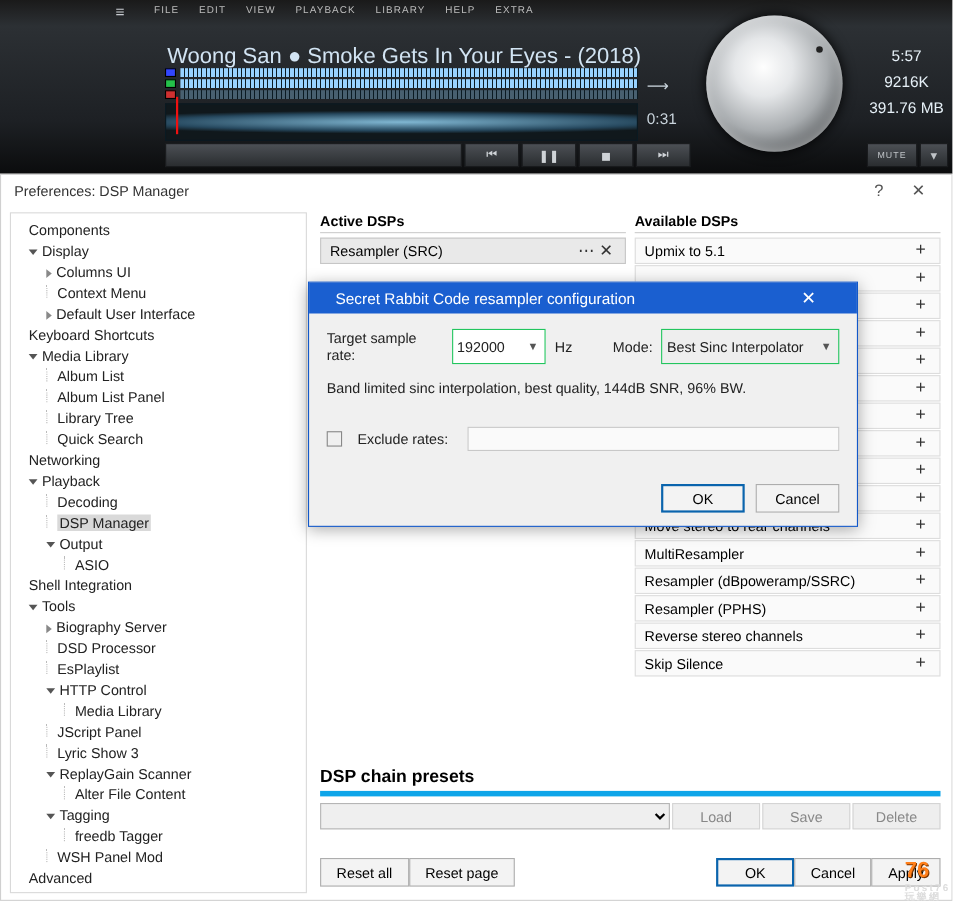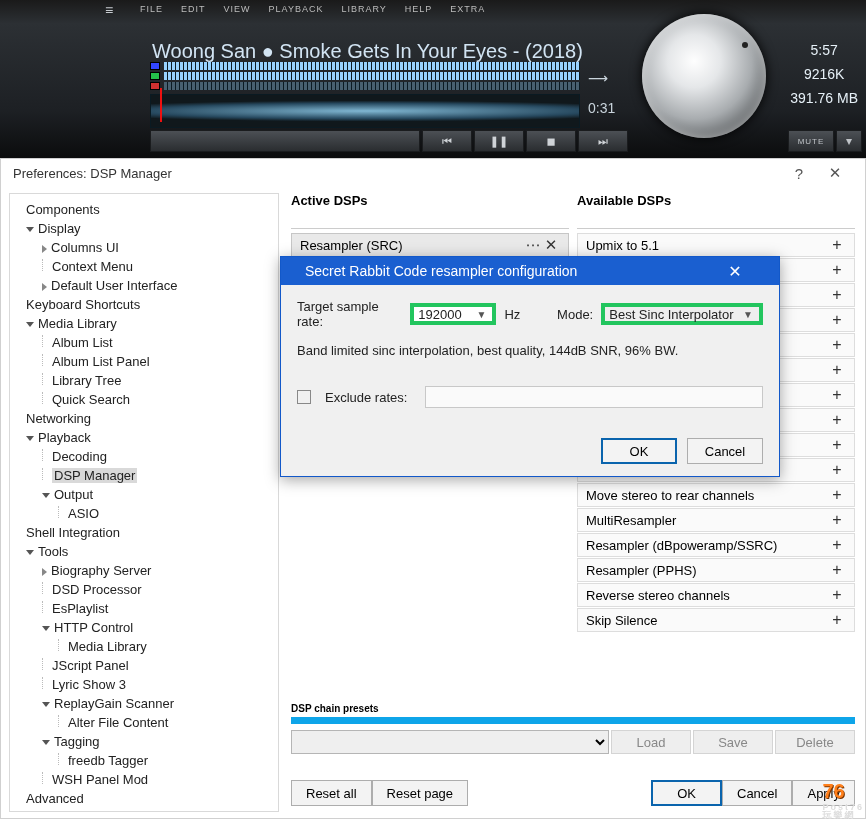--- a/index.html
+++ b/index.html
@@ -72,46 +72,46 @@
   .collapsed.caret::before{border-top:4px solid transparent;border-bottom:4px solid transparent;border-left:5px solid #888;}
   .tline { position:relative; padding-left:10px;}
   .tline::before{content:"";position:absolute;left:0;top:0;bottom:0;border-left:1px dotted #bbb;}
   .tree li.sel span.lbl{ background:#d9d9d9; padding:0 2px;text-align:center;}
   .lbl{}
 
   
   .content { flex:1; padding:6px 10px 6px 12px; position:relative; }
   .cols { display:flex; gap:8px; }
   .col { flex:1; }
-  .col h4 { font-size:13px; font-weight:bold; border-bottom:1px solid #ccc; padding-bottom:20px; margin-bottom:4px;}
+  .col h4 { font-size:13px; font-weight:bold; border-bottom:1px solid #ccc; padding-bottom:3px; margin-bottom:4px;}
   .dsp-item { height:24px; border:1px solid #ddd; background:#fafafa; display:flex; align-items:center; padding:0 8px; font-size:13px; margin-bottom:1px;}
   .dsp-item .grow{flex:1;}
   .dsp-item.sel{ background:#e9e9e9; border-color:#c6c6c6;}
   .dsp-item .mini{ width:18px; text-align:center; color:#333; font-size:15px;}
   .plus{ font-size:16px; color:#333; width:18px; text-align:center; }
 
   .presets { position:absolute; left:12px; right:10px; bottom:64px; }
-  .presets h4{ font-size:10px; font-weight:bold; border-bottom:7px solid #0ea5e9; padding-bottom:3px; margin-bottom:6px;}
+  .presets h4{ font-size:16px; font-weight:bold; border-bottom:5px solid #0ea5e9; padding-bottom:3px; margin-bottom:6px;}
   .preset-row{ display:flex; gap:2px; }
   .preset-row select{ flex:1; height:24px; border:1px solid #b5b5b5;}
   .graybtn{ width:80px; height:24px; background:#eee; border:1px solid #d4d4d4; color:#888; font-size:13px;}
 
   .bottom-bar{ position:absolute; left:12px; right:10px; bottom:12px; display:flex; align-items:center;}
   .btn{ height:26px; padding:0 14px; background:#f3f3f3; border:1px solid #adadad; font-size:13px;}
   .btn.primary{ border:2px solid #0a64ad; padding:0 24px;}
   .bottom-bar .gap{flex:1;}
 
   
   .modal { position:absolute; left:280px; top:256px; width:500px; background:#f0f0f0; border:1px solid #1258c9; box-shadow:0 3px 14px rgba(0,0,0,.35);}
   .modal-title{ height:28px; background:#1a5fd0; color:#fff; font-size:14px; display:flex; align-items:center; padding:0 24px;}
   .modal-title .spacer{flex:1;}
   .modal-close{ width:40px; height:28px; display:flex;align-items:center;justify-content:center; color:#fff; font-size:16px;}
   .modal-body{ padding:14px 16px 12px 16px; font-size:13px; color:#222;}
   .form-row{ display:flex; align-items:center; gap:8px; margin-bottom:14px;}
-  .combo{ height:22px; border:4px solid #22c55e; background:#fff; display:flex; align-items:center; padding:0 4px; }
+  .combo{ height:32px; border:1px solid #22c55e; background:#fff; display:flex; align-items:center; padding:0 4px; }
   .combo .cv{flex:1;}
   .combo .dd{ width:14px;color:#555;font-size:10px;text-align:center;}
   .modal-desc{ margin-bottom:28px; }
   .chk{ width:14px;height:14px;border:1px solid #888; display:inline-block; vertical-align:middle; margin-right:6px;}
   .ex-input{ flex:1; height:22px; border:1px solid #c8c8c8; background:#fafafa; margin-left:10px;}
   .modal-buttons{ display:flex; justify-content:flex-end; gap:10px; margin-top:30px;}
   .modal-buttons .btn{ width:76px; }
   .modal-buttons .btn.primary{border:2px solid #0a64ad;}
 
   

